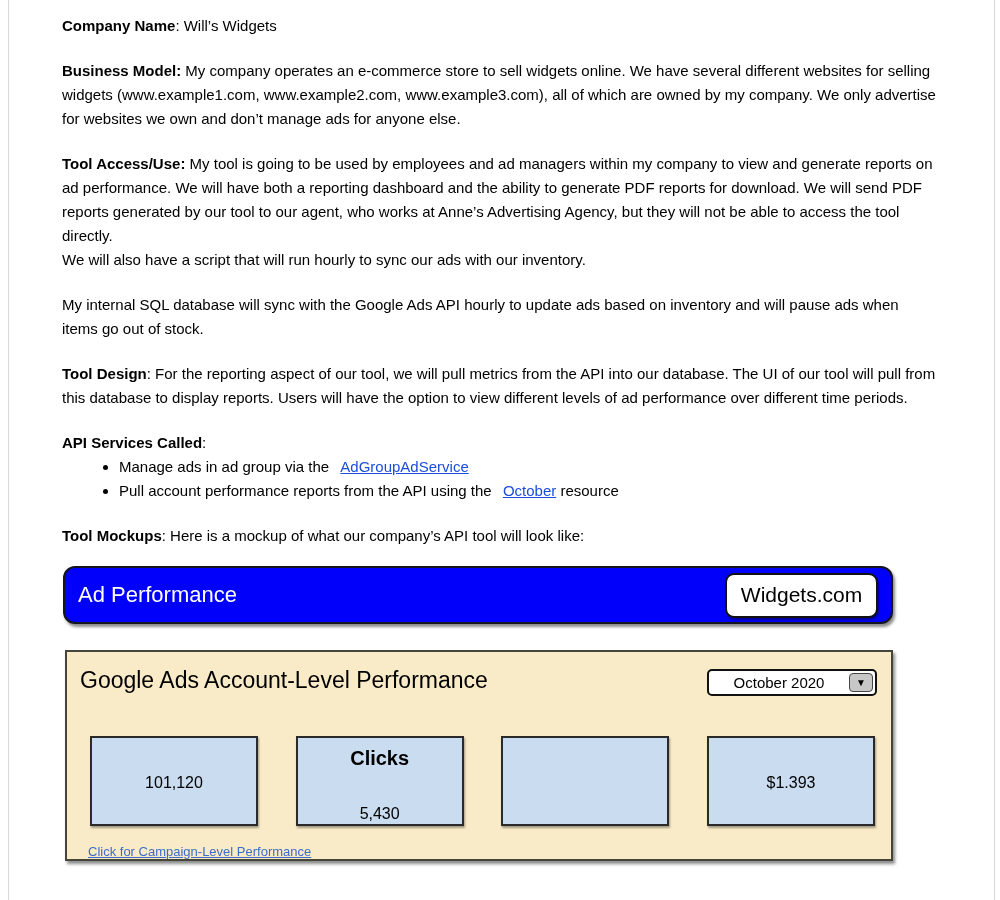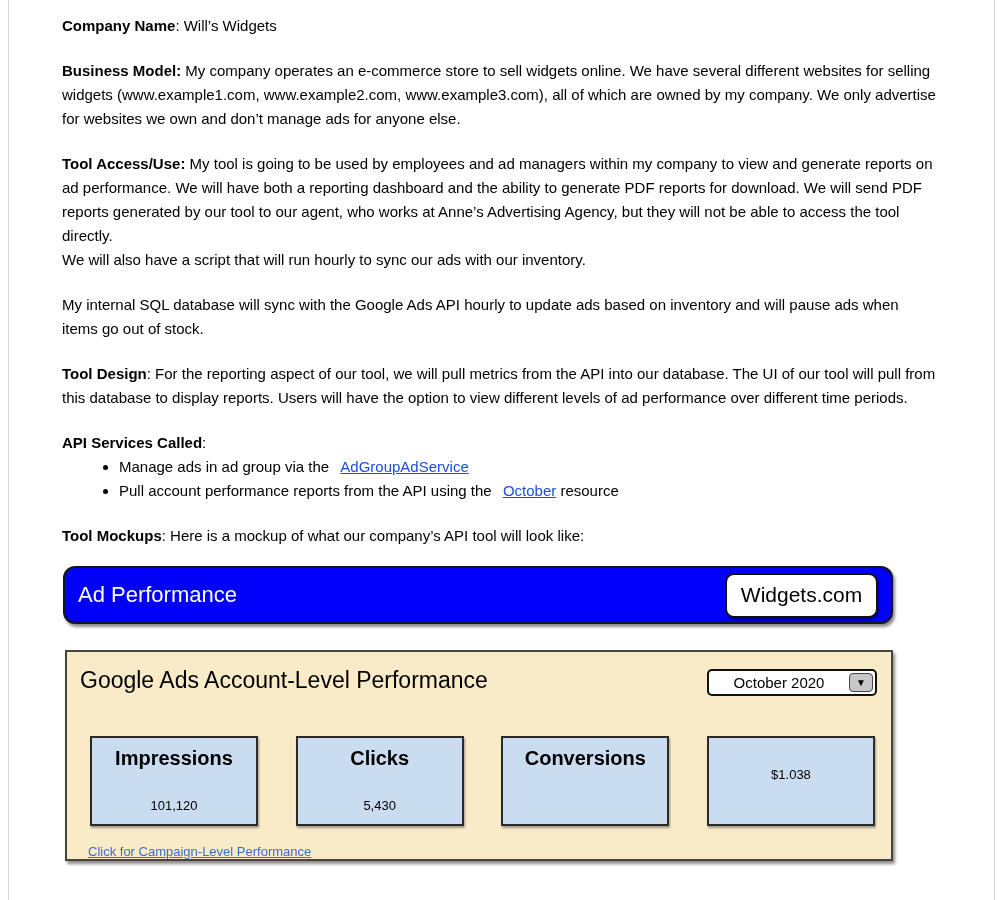--- a/index.html
+++ b/index.html
@@ -107,21 +107,21 @@
   .card {
     box-sizing: border-box;
     width: 168px;
     height: 90px;
     background: #c9dcf0;
     border: 2px solid #2a2a2a;
     box-shadow: 1px 2px 2px rgba(0,0,0,0.35);
     text-align: center;
   }
   .card-label { font-weight: bold; font-size: 20px; line-height: 22px; margin-top: 9px; }
-  .card-value { font-size: 13px; line-height: 22px; margin-top: 26px; }
+  .card-value { font-size: 16px; line-height: 22px; margin-top: 34px; }
   .campaign-link {
     display: inline-block;
     margin: 14px 0 0 8px;
     font-size: 13px;
     color: #3d6dc9;
     text-decoration: underline;
     cursor: pointer;
   }
 </style>
 </head>
@@ -161,32 +161,30 @@
       <div class="panel-header">
         <span class="panel-title">Google Ads Account-Level Performance</span>
         <div class="dropdown">
           <span class="dropdown-label">October 2020</span>
           <span class="dropdown-arrow">▼</span>
         </div>
       </div>
 
       <div class="cards">
         <div class="card">
-          <div class="card-label">Impressions</div>
           <div class="card-value">101,120</div>
         </div>
         <div class="card">
           <div class="card-label">Clicks</div>
           <div class="card-value">5,430</div>
         </div>
         <div class="card">
-          <div class="card-label">Conversions</div>
         </div>
         <div class="card">
-          <div class="card-value">$1.038</div>
+          <div class="card-value">$1.393</div>
         </div>
       </div>
 
       <a class="campaign-link" href="#">Click for Campaign-Level Performance</a>
     </div>
 
   </div>
 </div>
 
 </body></html>

